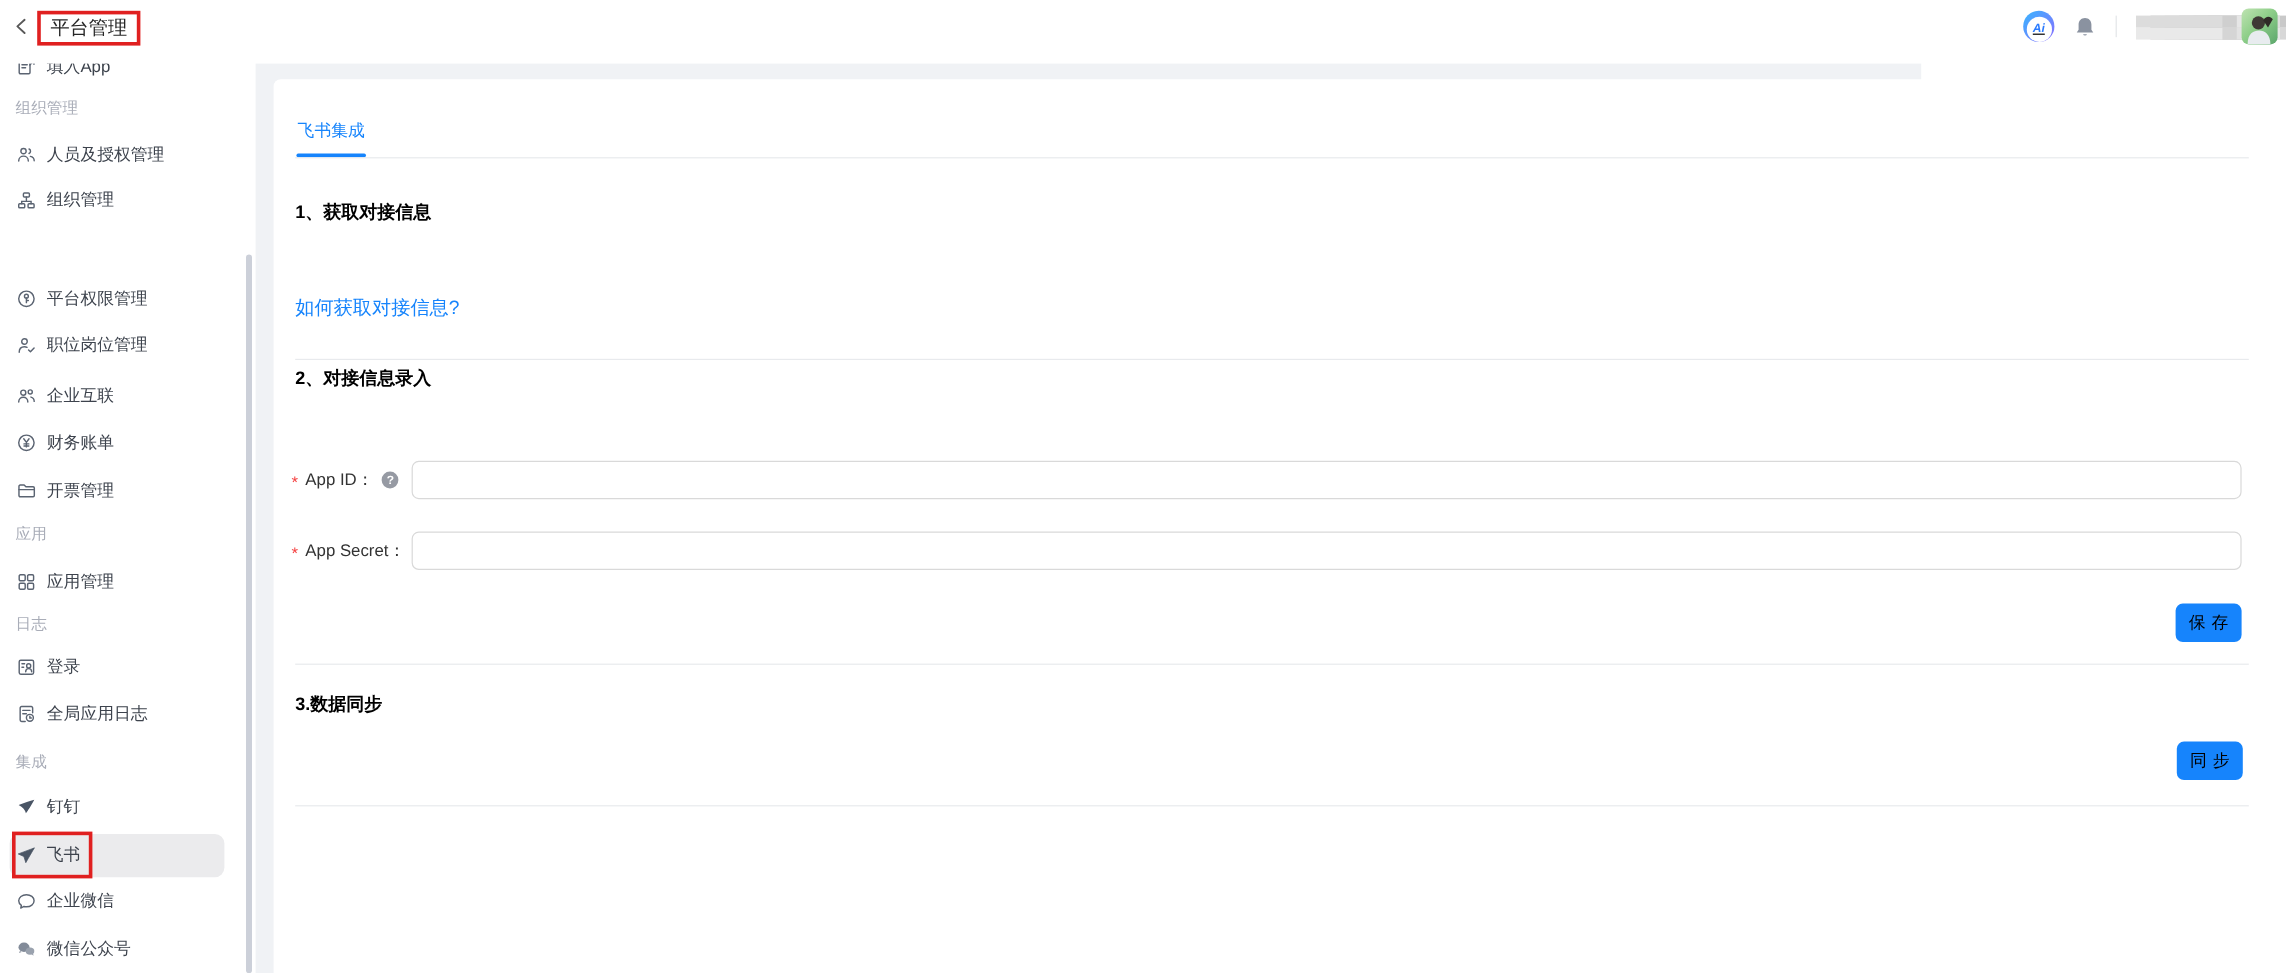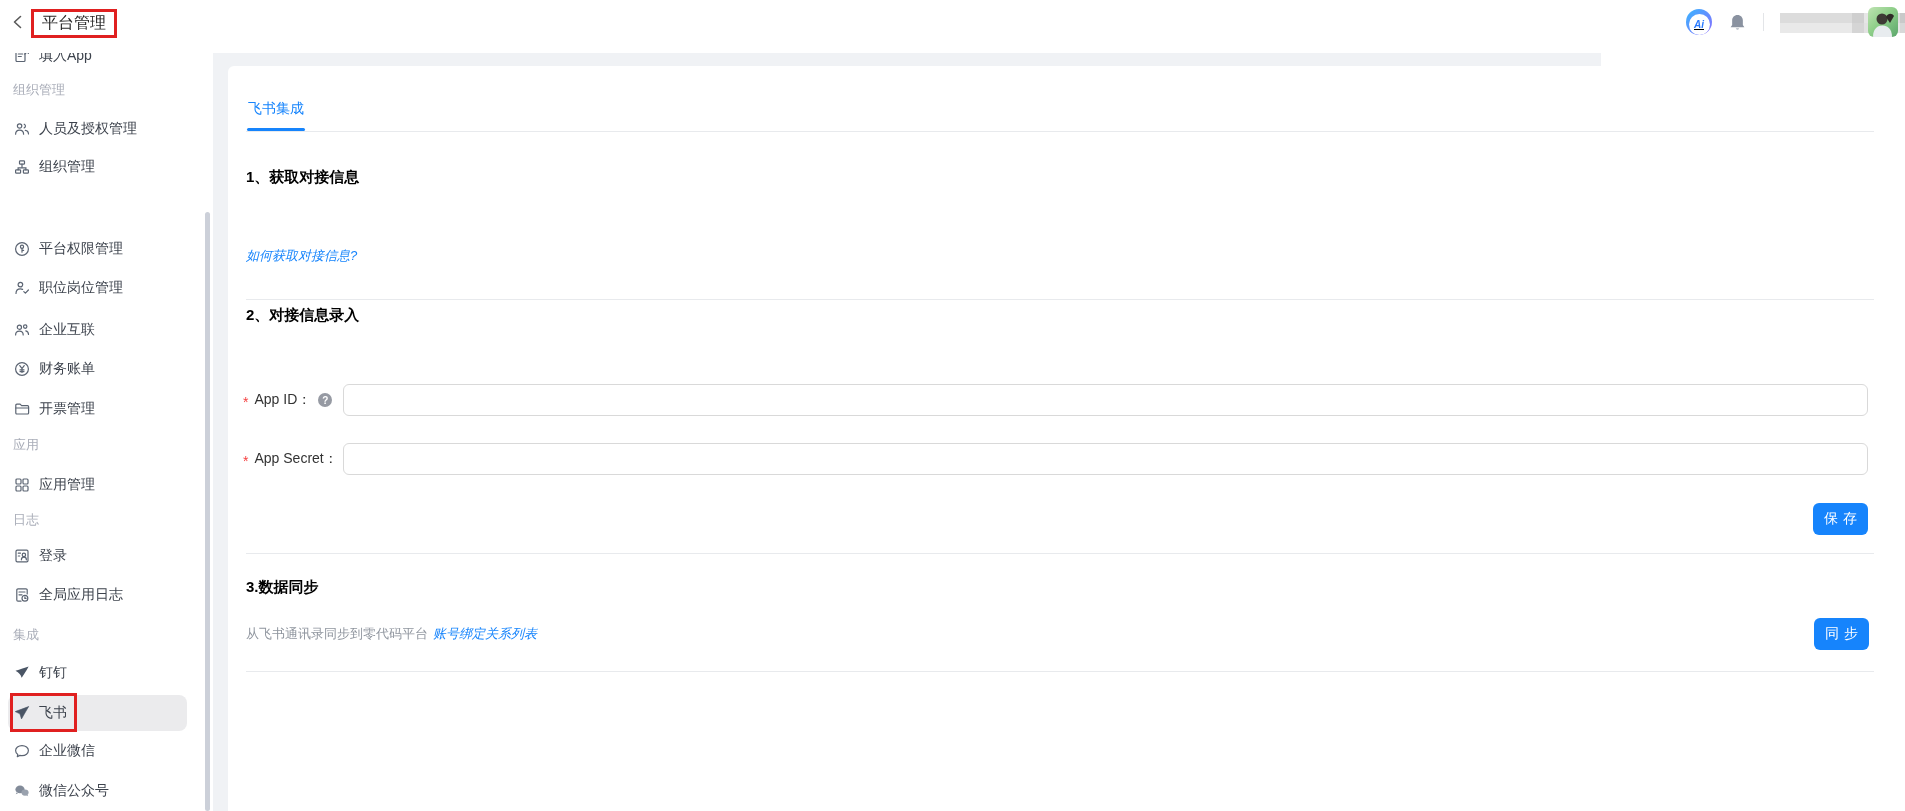--- a/index.html
+++ b/index.html
@@ -37,31 +37,31 @@
   
   #content-bg { position:absolute; left:213px; top:44px; width:1388px; height:767px; background:#f0f2f5; }
   #card { position:absolute; left:15px; top:22px; width:1667px; height:745px; background:#fff; border-radius:6px 6px 0 0; }
   .divider { position:absolute; left:18px; width:1628px; height:1px; background:#e8eaed; }
 
   #tab-label { position:absolute; left:20px; top:34px; font-size:14px; color:#1684fc; font-weight:500; cursor:pointer; }
   #tab-underline { position:absolute; left:19px; top:62px; width:58px; height:3px; background:#1684fc; border-radius:2px; }
 
   .sec-title { position:absolute; left:18px; font-size:15px; font-weight:600; color:#000000; white-space:nowrap; }
   .sec-desc  { position:absolute; left:18px; font-size:13px; color:#8f959e; white-space:nowrap; }
-  .link { color:#1684fc; cursor:pointer; font-size:13px; white-space:nowrap;font-style:italic; }
+  .link { color:#1684fc; cursor:pointer; font-size:16px; white-space:nowrap; }
 
   .form-row { position:absolute; left:0; width:1667px; height:32px; }
   .form-label { position:absolute; left:15px; top:0; height:32px; display:flex; align-items:center; gap:4px; font-size:14px; color:#333; }
   .req-star { color:#f53f3f; font-size:14px; position:relative; top:2px; margin-right:2px; }
   .help-dot { width:14px; height:14px; border-radius:50%; background:#969aa3; color:#fff; font-size:10px; font-weight:700;
     display:flex; align-items:center; justify-content:center; margin-left:3px; cursor:pointer; }
   .text-input { position:absolute; left:115px; top:0; width:1525px; height:32px; border:1px solid #d9d9d9; border-radius:6px;
     font-size:14px; padding:0 10px; color:#333; outline:none; background:#fff; }
 
-  .btn-primary { position:absolute; width:55px; height:32px; background:#1684fc; color:#ffffff; border:none; border-radius:6px;
+  .btn-primary { position:absolute; width:55px; height:32px; background:#1684fc; color:#000000; border:none; border-radius:6px;
     font-size:14px; letter-spacing:5px; padding-left:5px; cursor:pointer; display:flex; align-items:center; justify-content:center;
     font-family:Liberation Sans, sans-serif; }
   #s3-row { position:absolute; left:18px; top:552px; height:32px; display:flex; align-items:center; gap:5px; }
 </style>
 </head>
 <body>
 
 <div id="header">
   <div id="back-btn">
     <svg width="16" height="16" viewBox="0 0 16 16">
@@ -304,21 +304,17 @@
         <span>App Secret：</span>
         <span class="help-dot">?</span>
       </div>
       <input class="text-input" type="text" value="" style="">
     </div>
 
     <button class="btn-primary" style="left:1585px; top:437px;">保存</button>
     <div class="divider" style="top:487px"></div>
 
     <div class="sec-title" style="top:512px">3.数据同步</div>
-    <div id="s3-row">
-      <span class="sec-desc" style="position:static">从飞书通讯录同步到零代码平台</span>
-      <span class="link">账号绑定关系列表</span>
-    </div>
     <button class="btn-primary" style="left:1586px; top:552px;">同步</button>
     <div class="divider" style="top:605px"></div>
 
   </div>
 </div>
 
 </body></html>

